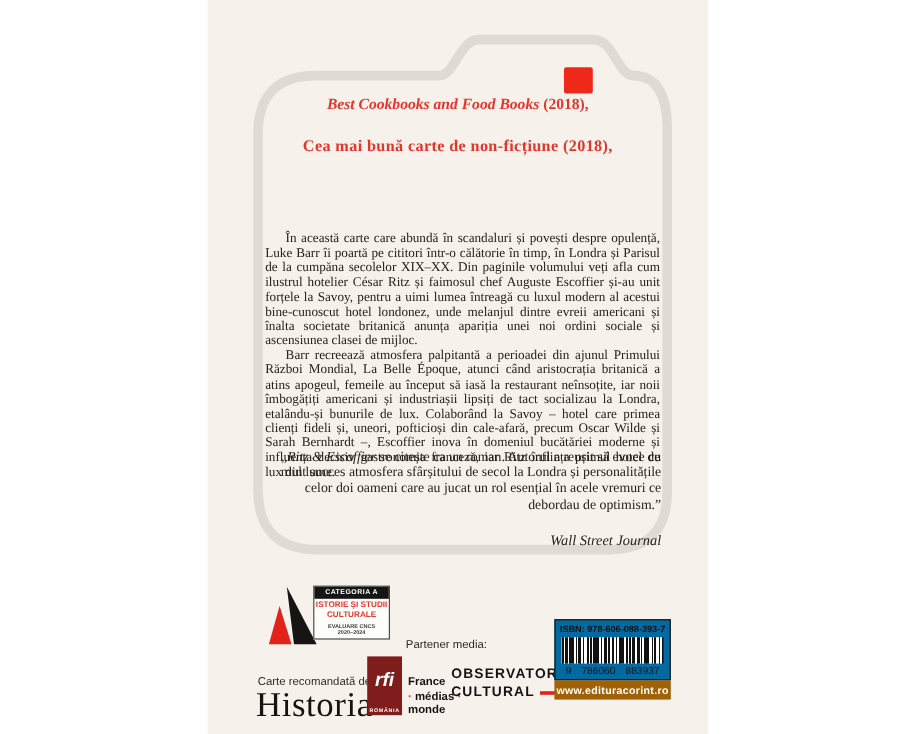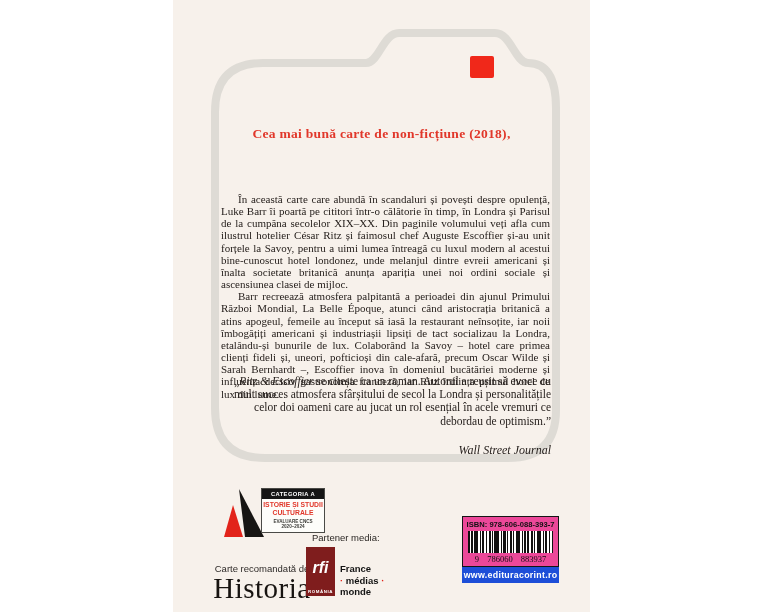--- a/index.html
+++ b/index.html
@@ -11,21 +11,21 @@
     position:absolute;left:173px;top:0;width:417px;height:612px;
     background:#f7f1eb;
   }
   .frame-svg{position:absolute;left:0;top:0;width:417px;height:612px;}
   .abs{position:absolute;}
 
   
   .award{left:0;top:79px;width:100%;text-align:center;color:#e1372a;
          font-size:13px;line-height:15.5px;font-weight:bold;}
   .heading{left:0;top:114px;width:100%;text-align:center;color:#e1372a;
-         font-size:13.5px;line-height:16px;font-weight:bold;letter-spacing:.3px;margin-top:12px;}
+         font-size:13.5px;line-height:16px;font-weight:bold;letter-spacing:.3px;}
   .it{font-style:italic;}
 
   
   .body-text{left:48px;top:145px;width:329px;color:#27211e;
     font-size:11px;line-height:12.15px;text-align:justify;margin-top:48px;}
   .body-text p{margin:0;text-indent:17px;}
 
   
   .quote{left:40px;top:375px;width:338px;text-align:right;color:#27211e;
     font-size:11.5px;line-height:13.2px;}
@@ -40,61 +40,62 @@
   .badge-red{color:#e1372a;font-size:6.8px;font-weight:bold;line-height:8px;
     margin-top:2px;}
   .badge-small{color:#3a3a36;font-size:4.6px;font-weight:bold;line-height:5.4px;
     margin-top:2px;padding-bottom:2px;}
 
   .carte-label{left:30px;top:563px;width:118px;text-align:center;
     font-size:9.5px;color:#2e2a28;}
   .historia{left:30px;top:572px;width:118px;text-align:center;
     font-size:29px;color:#171310;letter-spacing:.5px;}
 
-  .partener-label{left:139px;top:532px;width:120px;
+  .partener-label{left:139px;top:532px;width:120px;text-align:center;
     font-size:9.5px;color:#2b2724;}
   .rfi-box{left:133px;top:547px;width:29px;height:49px;background:#7f1d1d;
     display:flex;flex-direction:column;justify-content:flex-end;text-align:center;}
   .rfi-word{color:#fff;font-weight:bold;font-style:italic;font-size:16px;
     flex:1;display:flex;align-items:center;justify-content:center;}
   .rfi-country{color:#fff;font-size:4.4px;letter-spacing:.6px;font-weight:bold;
     padding-bottom:2.5px;}
   .fmm{left:167px;top:563px;font-size:9.5px;font-weight:bold;color:#141414;
     line-height:11.5px;}
   .fmm .dot{color:#e2231a;}
   .observator{left:203px;top:555px;font-weight:bold;font-size:11.5px;
     letter-spacing:1px;color:#141414;line-height:14.5px;white-space:nowrap;}
   .red-dash{display:inline-block;width:14px;height:2.5px;background:#e2231a;
     margin-left:4px;margin-bottom:1px;}
 
   .barcode-wrap{left:289px;top:516px;width:97px;}
-  .barcode-box{background:#ec4899;border:1.5px solid #151515;
+  .barcode-box{background:#0369a1;border:1.5px solid #151515;
     padding:3px 3px 2px;box-sizing:border-box;}
   .isbn{font-size:7.6px;font-weight:bold;color:#111;text-align:center;
     white-space:nowrap;}
   .bars{height:22px;margin:2px 2px 1px;background-color:#fff;
     background-image:
       repeating-linear-gradient(90deg,#111 0 1px,transparent 1px 3px),
       repeating-linear-gradient(90deg,#111 0 2px,transparent 2px 7px),
       repeating-linear-gradient(90deg,transparent 0 4px,#111 4px 5px,transparent 5px 11px);}
-  .digits{font-size:8.5px;color:#111;text-align:center;word-spacing:6px;font-family:Liberation Serif, serif;}
-  .web-strip{background:#1d4ed8;color:#fff;font-size:8.8px;font-weight:bold;
+  .digits{font-size:8.5px;color:#111;text-align:center;word-spacing:6px;}
+  .web-strip{background:#a16207;color:#fff;font-size:8.8px;font-weight:bold;
     text-align:center;letter-spacing:.3px;padding:3px 0;}
 </style>
 </head>
 <body>
 
 <div class="cover">
 
   <svg class="frame-svg" viewBox="0 0 417 612">
     <path d="M 42 112 Q 42 63 90 63 L 193 63 C 206 63 210 33 226 33 L 322 33 C 338 33 342 63 355 63 Q 383 63 383 108 L 383 410 Q 383 458 335 458 L 92 458 Q 42 458 42 408 Z" fill="none" stroke="#dedbd5" stroke-width="8" stroke-linejoin="round"></path>
     <rect x="297" y="56" width="24" height="22" rx="2" fill="#f0281a"></rect>
   </svg>
 
   <div class="abs award">
+    <div><span class="it">Best Cookbooks and Food Books</span><span> (2018),</span></div>
   </div>
 
   <div class="abs heading">
     <div>Cea mai bună carte de non-ficțiune (2018),</div>
   </div>
 
   <div class="abs body-text">
     <p>În această carte care abundă în scandaluri și povești despre opulență, Luke Barr îi poartă pe cititori într-o călătorie în timp, în Londra și Parisul de la cumpăna secolelor XIX–XX. Din paginile volumului veți afla cum ilustrul hotelier César Ritz și faimosul chef Auguste Escoffier și-au unit forțele la Savoy, pentru a uimi lumea întreagă cu luxul modern al acestui bine-cunoscut hotel londonez, unde melanjul dintre evreii americani și înalta societate britanică anunța apariția unei noi ordini sociale și ascensiunea clasei de mijloc.</p>
     <p>Barr recreează atmosfera palpitantă a perioadei din ajunul Primului Război Mondial, La Belle Époque, atunci când aristocrația britanică a atins apogeul, femeile au început să iasă la restaurant neînsoțite, iar noii îmbogățiți americani și industriașii lipsiți de tact socializau la Londra, etalându-și bunurile de lux. Colaborând la Savoy – hotel care primea clienți fideli și, uneori, pofticioși din cale-afară, precum Oscar Wilde și Sarah Bernhardt –, Escoffier inova în domeniul bucătăriei moderne și influența decisiv gastronomia franceză, iar Ritz înființa primul hotel de lux din lume.</p>
   </div>
@@ -127,20 +128,24 @@
     <div class="rfi-word">rfi</div>
     <div class="rfi-country">ROMÂNIA</div>
   </div>
 
   <div class="abs fmm sans">
     <div>France</div>
     <div><span class="dot">·</span> <span>médias</span> <span class="dot">·</span></div>
     <div>monde</div>
   </div>
 
+  <div class="abs observator sans">
+    <div>OBSERVATOR</div>
+    <div><span>CULTURAL</span><span class="red-dash"></span></div>
+  </div>
 
   <div class="abs barcode-wrap sans">
     <div class="barcode-box">
       <div class="isbn">ISBN: 978-606-088-393-7</div>
       <div class="bars"></div>
       <div class="digits">9 786060 883937</div>
     </div>
     <div class="web-strip">www.edituracorint.ro</div>
   </div>
 

